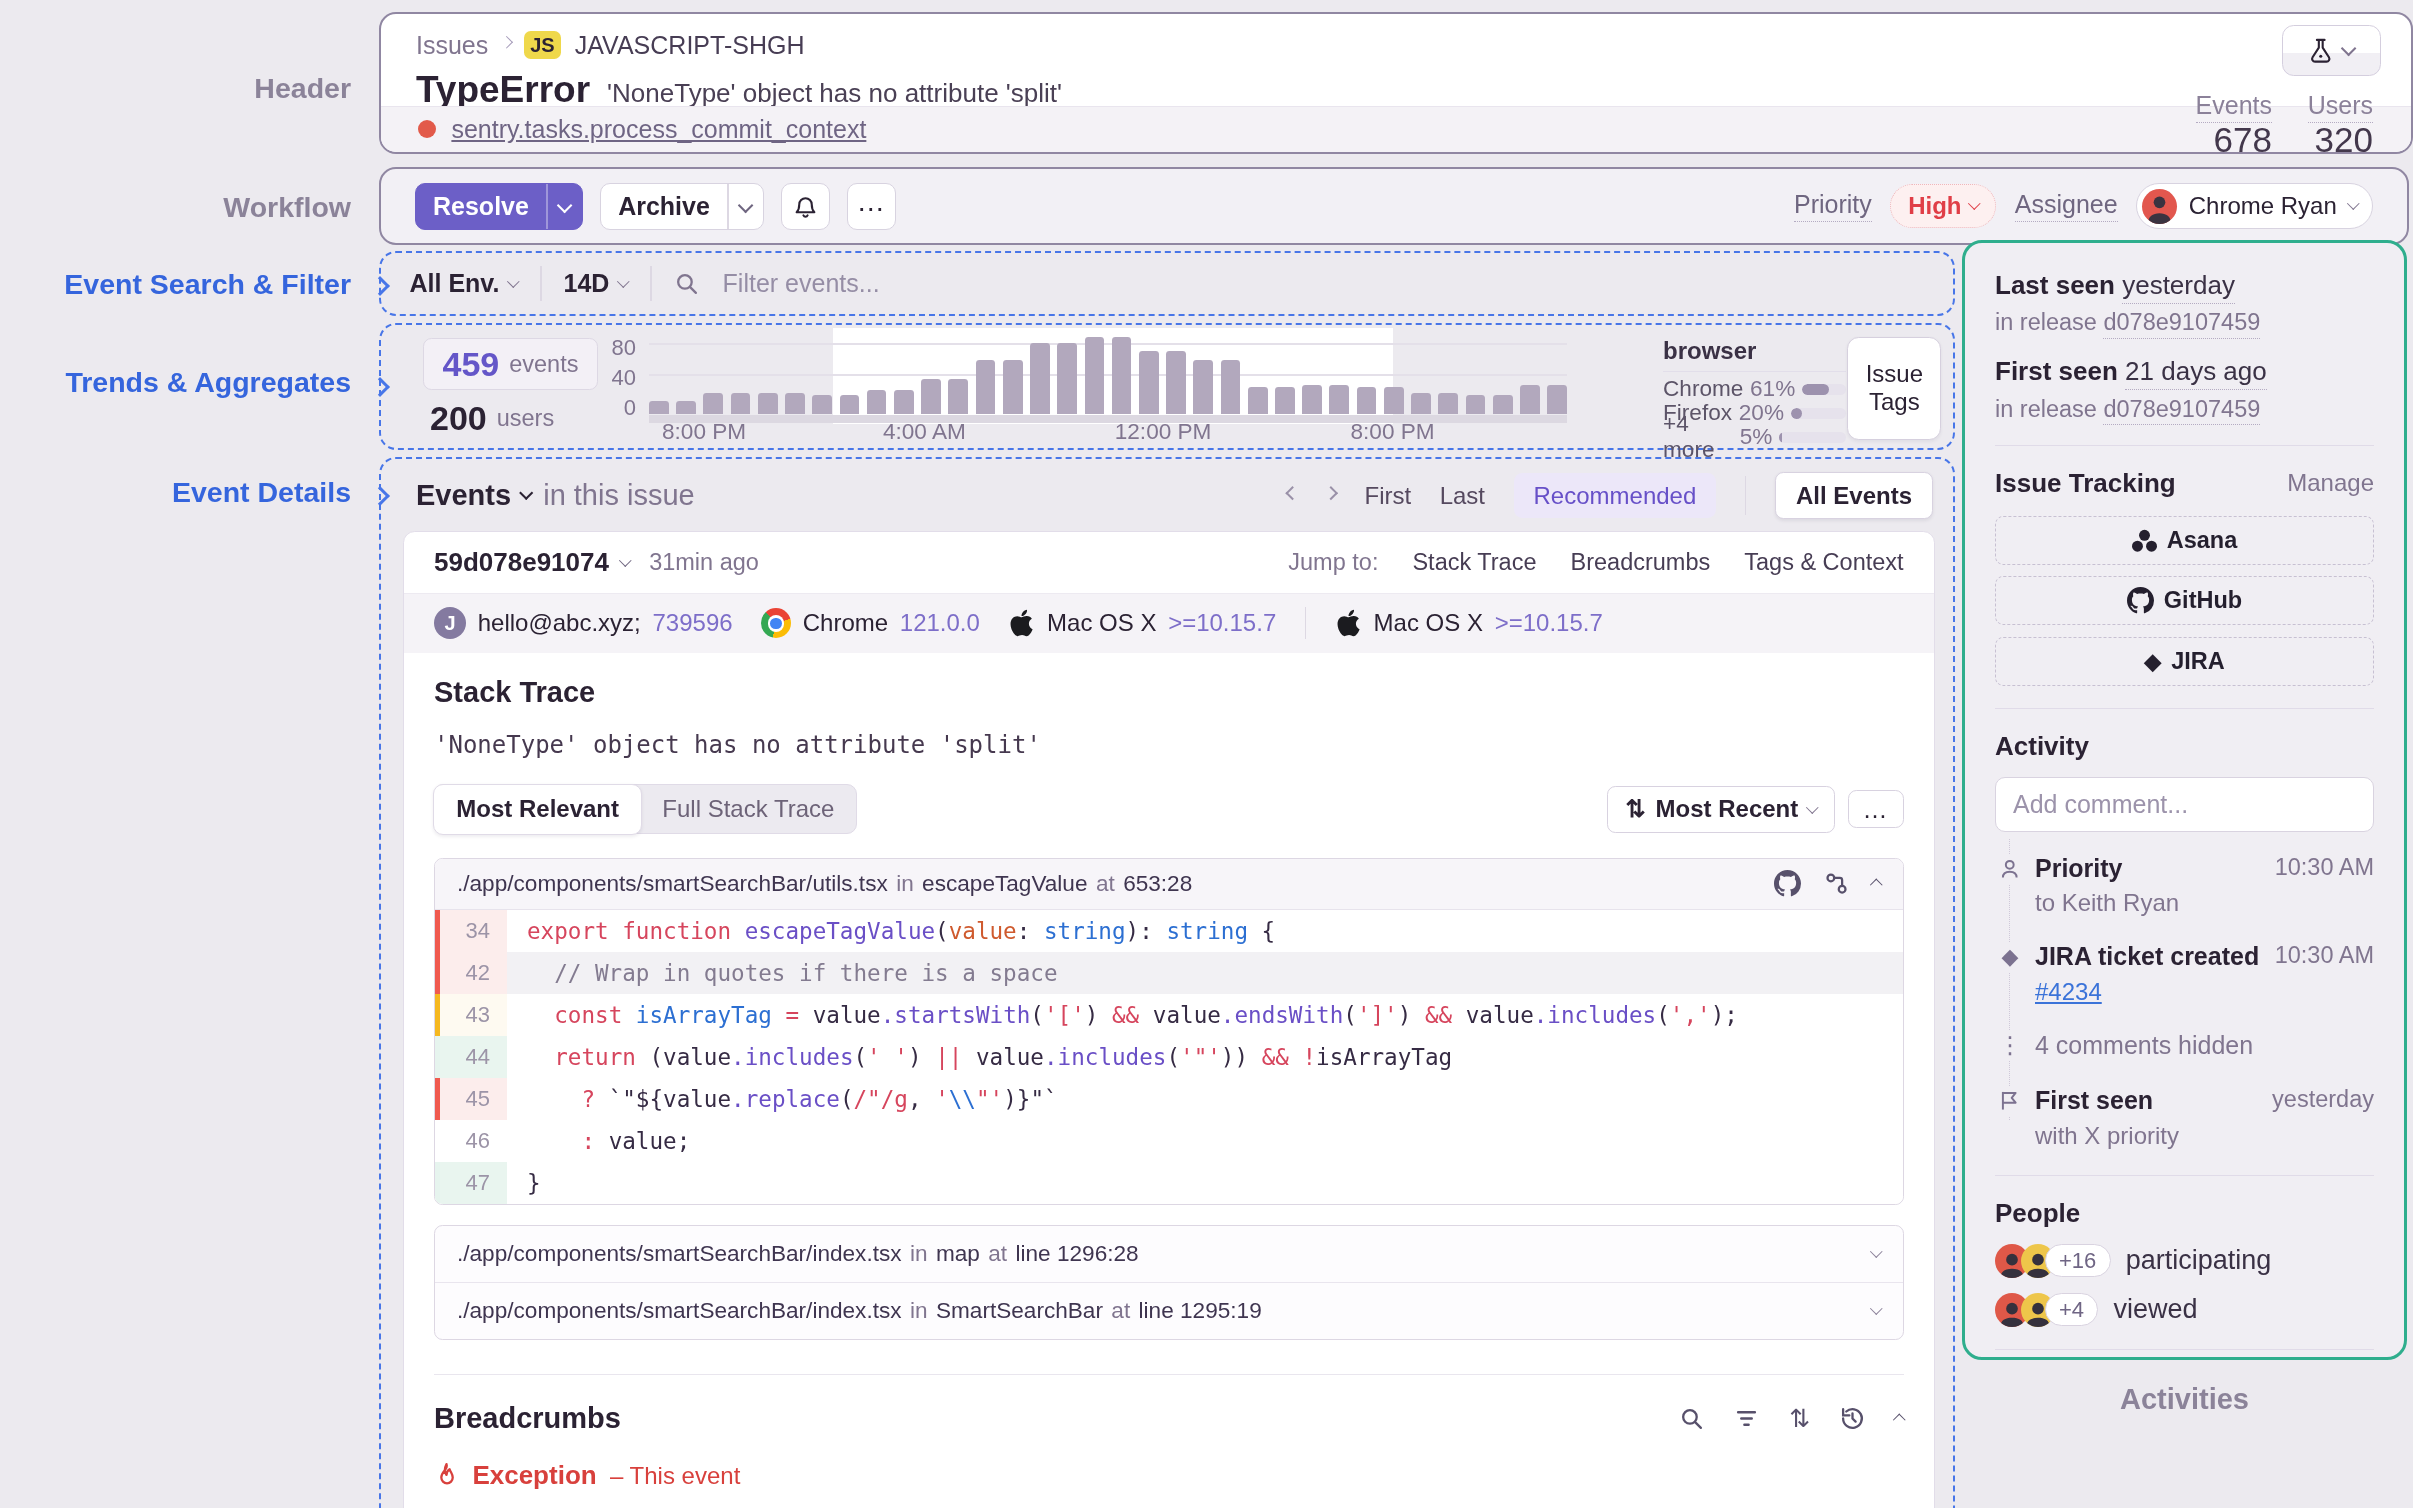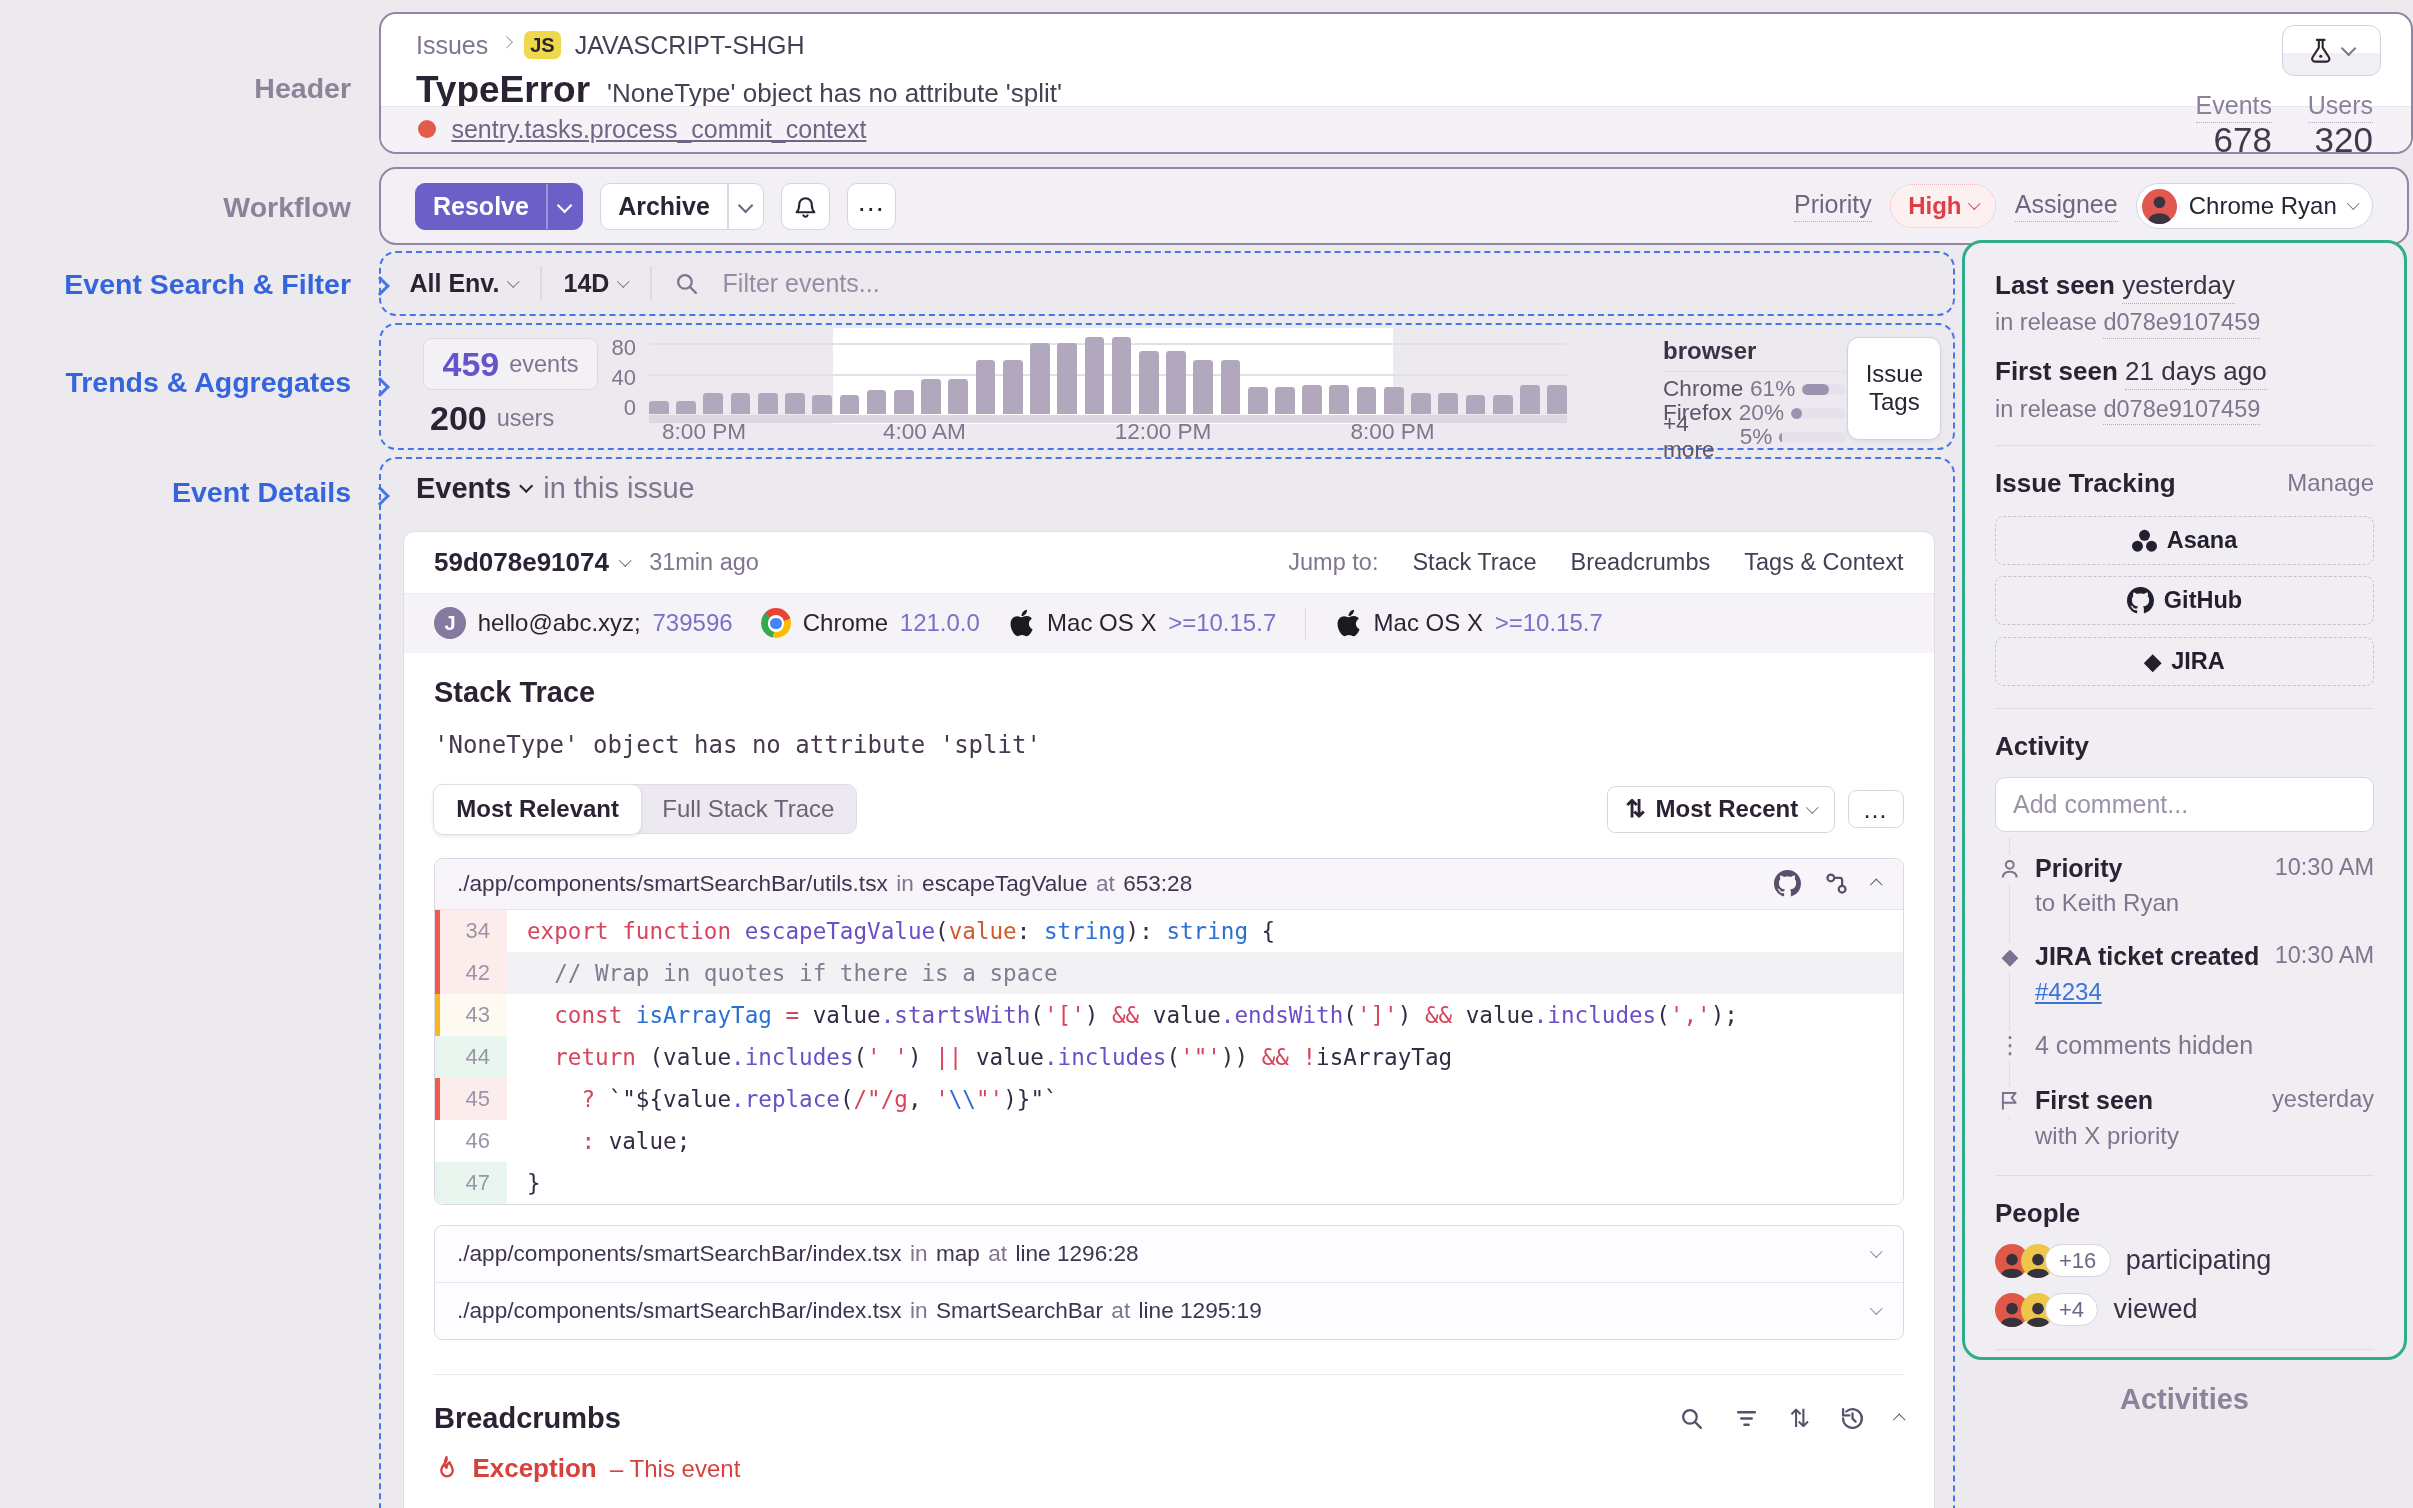--- a/index.html
+++ b/index.html
@@ -163,21 +163,21 @@
   .t-k{color:#d6455d;} .t-f{color:#6a4fc6;} .t-b{color:#2c6fd2;} .t-o{color:#cf5a2e;}
   .t-c{color:#837b90;} .t-p{color:#362b44;}
   .collapsed{margin-top:20px;border:1.7px solid #ddd7e3;border-radius:8.4px;overflow:hidden;background:#fdfcfe;}
   .cframe{display:flex;align-items:center;padding:15px 22px;font-size:22.6px;color:#3f3550;}
   .cframe + .cframe{border-top:1.7px solid #e9e5ee;}
   .cframe .chev{margin-left:auto;color:#8b8199;}
   .bc-hr{border:none;border-top:1.7px solid #e9e6ee;margin:34px 0 0;}
   .bc-head{margin-top:27px;display:flex;align-items:center;}
   .bc-title{font-size:29px;font-weight:700;}
   .bc-icons{margin-left:auto;display:flex;align-items:center;gap:30px;color:#57506b;}
-  .exc-row{margin-top:18px;display:flex;align-items:center;gap:13.4px;color:#d8403c;}
+  .exc-row{margin-top:25px;display:flex;align-items:center;gap:13.4px;color:#d8403c;}
   .exc-name{font-weight:700;font-size:26px;}
   .exc-detail{font-size:24px;}
 
   
   .sidebar{position:absolute;left:1962px;top:240px;width:445px;height:1120px;background:#f0eef3;
        border:3.4px solid #2fae8d;border-radius:20px;box-sizing:border-box;padding:27px 30px;overflow:hidden;}
   .side-arrow{position:absolute;left:-10px;top:126px;color:#2fae8d;}
   .side-arrow .chev{width:11px;height:11px;border-width:3.4px;}
   .seen-line{font-size:26px;}
   .seen-line b{font-weight:700;}
@@ -407,20 +407,29 @@
 
   <div class="dash dash-details">
     <span class="dash-arrow" style="top:23.5px"><span class="chev right"></span></span>
 
     <div class="ev-head">
       <span class="ev-title">
         <span>Events</span>
         <span class="chev" style="border-width:2.5px;width:8.4px;height:8.4px"></span>
       </span>
       <span class="ev-sub">in this issue</span>
+      <span class="ev-right">
+        <span class="chev" style="transform:rotate(135deg);border-width:2.5px;width:8.4px;height:8.4px"></span>
+        <span class="chev right" style="border-width:2.5px;width:8.4px;height:8.4px"></span>
+        <span class="pg-txt">First</span>
+        <span class="pg-txt">Last</span>
+        <span class="pill-reco">Recommended</span>
+        <span class="vdiv" style="height:39px"></span>
+        <span class="btn-allev">All Events</span>
+      </span>
     </div>
 
     <div class="card">
       <div class="card-head">
         <span class="evid">
           <span>59d078e91074</span>
           <span class="chev" style="border-width:1.7px;width:7.5px;height:7.5px;color:#6f6680"></span>
         </span>
         <span class="ago">31min ago</span>
         <span class="jump">

